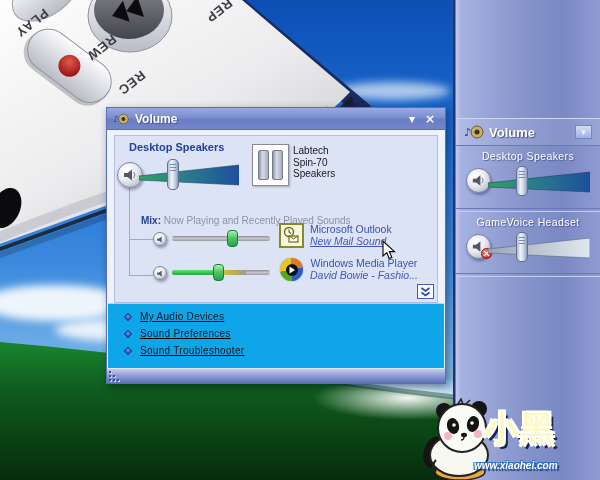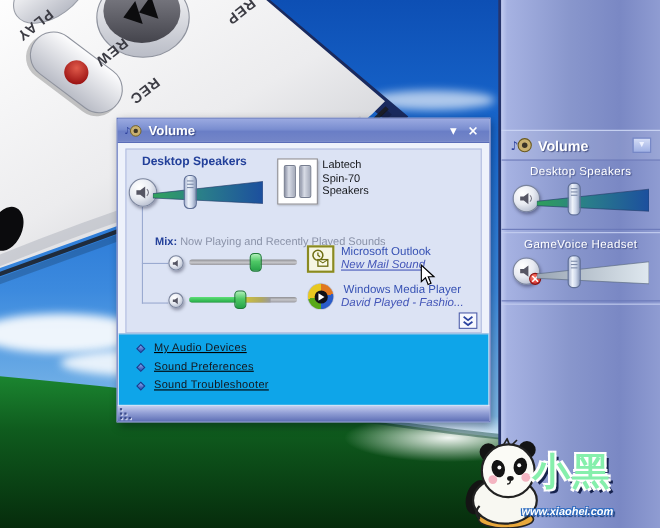--- a/index.html
+++ b/index.html
@@ -89,21 +89,21 @@
   .sb-label{color:#fff;font-size:10.5px;text-align:center;letter-spacing:.4px;
     text-shadow:1px 1px 1px rgba(20,30,80,.5);}
   .sb-divider{position:absolute;left:3px;right:0;height:2px;
     border-top:1px solid #6a78b8;border-bottom:1px solid #c4cef0;}
   .mute-badge{position:absolute;right:-2px;bottom:-1px;width:11px;height:11px;border-radius:50%;
     background:radial-gradient(circle at 35% 30%,#ff7a6a,#c81e1e);border:1px solid #8c1010;
     display:flex;align-items:center;justify-content:center;box-sizing:border-box;}
 
   
   .watermark{position:absolute;left:420px;top:398px;width:180px;height:82px;z-index:9;}
-  .wm-brand{position:absolute;left:64px;top:8px;font-weight:bold;color:#86efac;
+  .wm-brand{position:absolute;left:64px;top:8px;font-weight:bold;color:#fef9c3;
     text-shadow:-2px -2px 0 #fff,2px -2px 0 #fff,-2px 2px 0 #fff,2px 2px 0 #fff,4px 4px 0 #16224e;}
   .wm-main{font-size:34px;letter-spacing:2px;}
   .wm-sub{position:absolute;left:82px;top:26px;font-size:24px;font-weight:bold;color:#4a8ae0;
     text-shadow:-2px -2px 0 #fff,2px -2px 0 #fff,-2px 2px 0 #fff,2px 2px 0 #fff,3px 3px 0 #16224e;}
   .wm-url{position:absolute;left:54px;top:62px;font-size:10px;font-weight:bold;color:#fff;
     text-shadow:-1px -1px 0 #2a6ac0,1px -1px 0 #2a6ac0,-1px 1px 0 #2a6ac0,2px 2px 1px #123a78;font-style:italic;}
 
   .cursor-svg{position:absolute;z-index:30;}
 </style>
 </head>
@@ -340,21 +340,21 @@
       <div class="abs" style="left:103px;top:134px;width:28px;height:5px;background:linear-gradient(90deg,#d8c832,#b0a860 70%,#9a9aa0);"></div>
       <div class="mini-thumb" style="left:98px;top:128px;"></div>
       <div class="abs" style="left:165px;top:122px;width:23px;height:23px;border-radius:50%;background:conic-gradient(#e07820 0 22%,#2a5cc8 22% 50%,#58a818 50% 72%,#e8c820 72% 100%);box-shadow:0 0 1px #445;">
         <div class="abs" style="left:5.5px;top:5.5px;width:12px;height:12px;border-radius:50%;background:#101016;"></div>
         <svg class="abs" style="left:8px;top:8px;" width="8" height="8" viewBox="0 0 8 8">
             <path d="M1.5,0.5 L7,4 L1.5,7.5 Z" fill="#fff"></path>
           </svg>
       </div>
       <div class="abs" style="left:195px;top:121px;text-align:center;">
         <div class="app-title">Windows Media Player</div>
-        <div class="app-sub">David Played - Fashio...</div>
+        <div class="app-sub">David Bowie - Fashio...</div>
       </div>
 
       <div class="expand-btn">
         <svg width="11" height="10" viewBox="0 0 11 10">
           <path d="M1.5,1 L5.5,4 L9.5,1 M1.5,5.5 L5.5,8.5 L9.5,5.5" stroke="#2c44a0" stroke-width="1.6" fill="none"></path>
         </svg>
       </div>
     </div>
 
     <div class="links">

